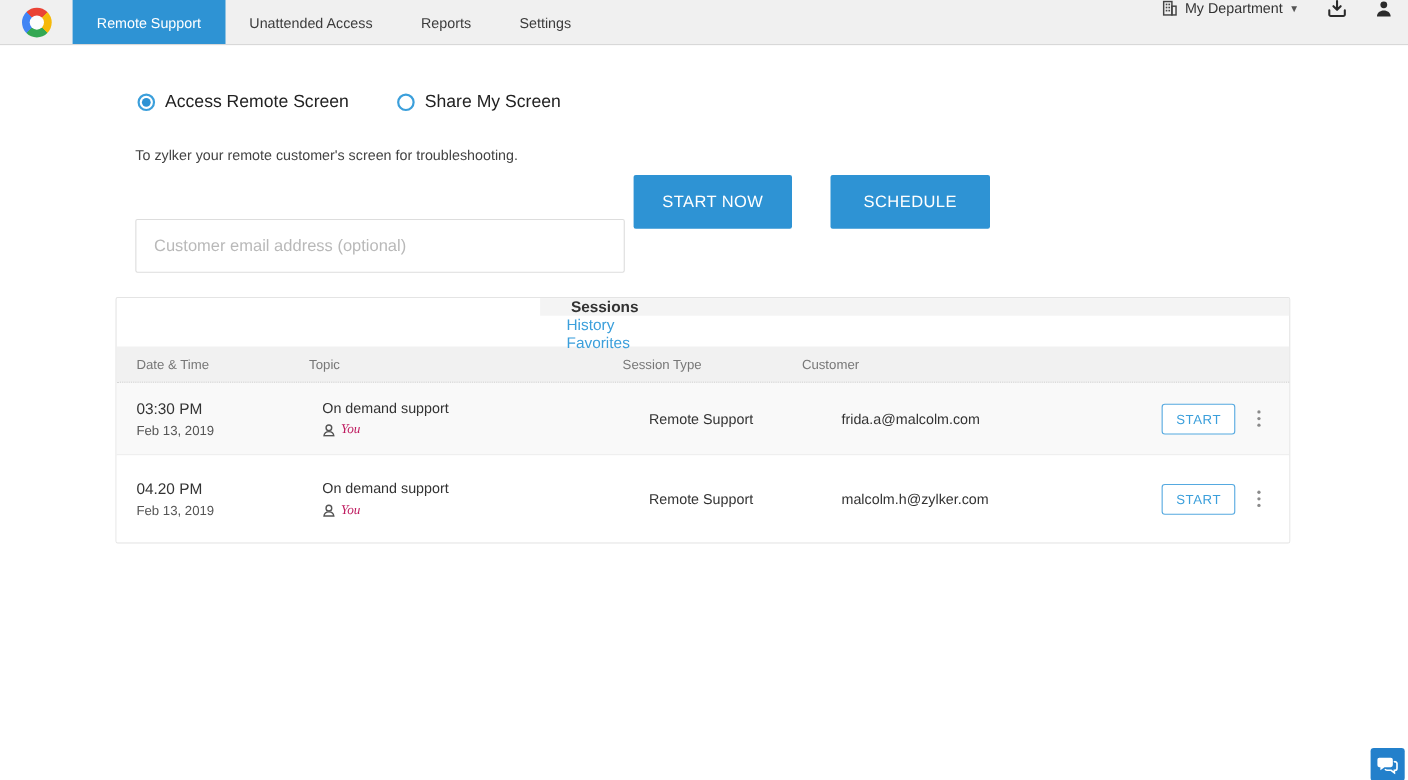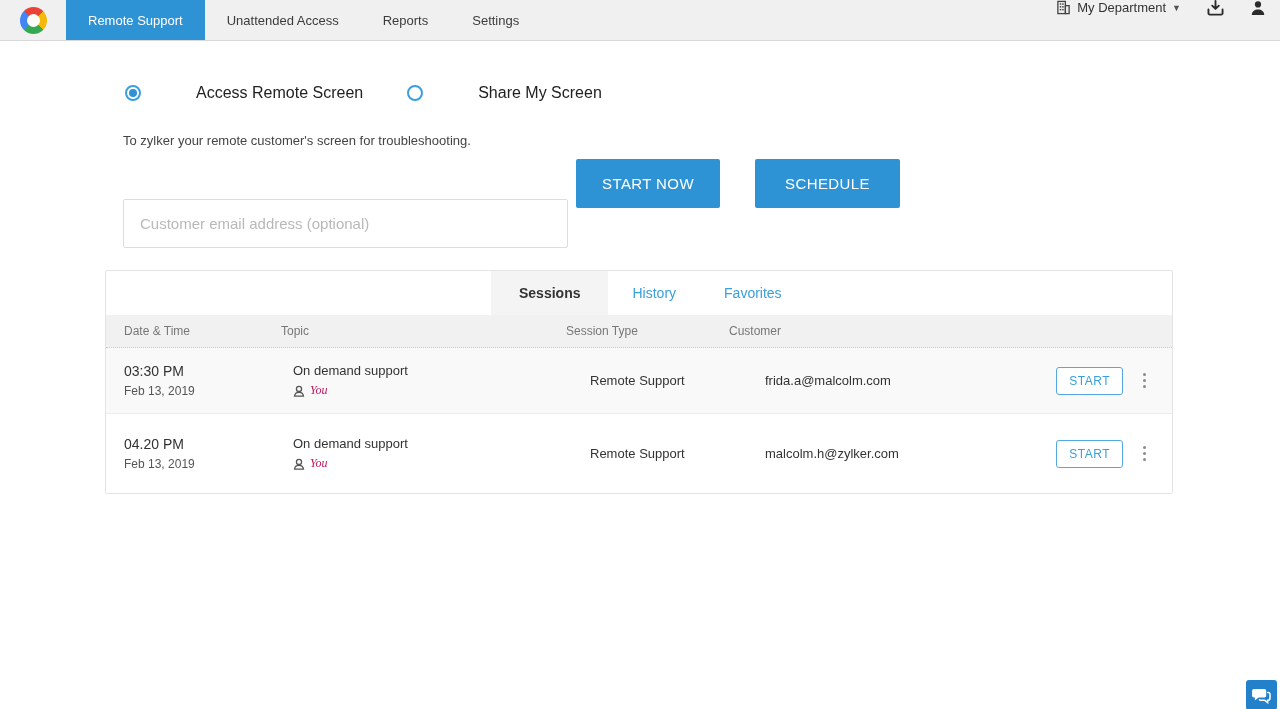--- a/index.html
+++ b/index.html
@@ -21,21 +21,21 @@
     color:#3c3c3c; cursor:pointer; }
   .nav-item.active { background:#2e93d4; color:#fff; }
   .topbar-right { margin-left:auto; display:flex; align-items:flex-start; padding-right:14px; }
   .dept { display:flex; align-items:center; font-size:13px; color:#333; cursor:pointer; }
   .dept svg { margin-right:6px; }
   .caret { font-size:9px; color:#555; margin-left:6px; }
   .tb-icon { margin-left:26px; cursor:pointer; display:flex; align-items:center; }
 
   
   .radio-row { position:absolute; top:84px; left:125px; display:flex; align-items:center; }
-  .radio-opt { display:flex; align-items:center; margin-right:44px; cursor:pointer;gap:46px; }
+  .radio-opt { display:flex; align-items:center; margin-right:44px; cursor:pointer; }
   .radio-circle { width:16px; height:16px; border-radius:50%; border:2px solid #3b9fdb;
     margin-right:9px; position:relative; background:#fff; }
   .radio-circle.checked::after { content:""; position:absolute; left:2px; top:2px;
     width:8px; height:8px; border-radius:50%; background:#2e93d4; }
   .radio-label { font-size:16px; color:#222; }
 
   .form-desc { position:absolute; top:133px; left:123px; font-size:13px; color:#444; }
 
   .email-input { position:absolute; top:159px; left:123px; width:445px; height:49px;
     border:1px solid #ddd; border-radius:2px; padding:0 16px; font-size:15px;
@@ -44,21 +44,21 @@
 
   .btn-primary { position:absolute; top:159px; height:49px; background:#2e93d4; color:#fff;
     border:none; border-radius:2px; font-size:15px; letter-spacing:0.4px; cursor:pointer;
     font-family:"Liberation Sans", sans-serif; }
   .btn-start-now { left:576px; width:144px; }
   .btn-schedule { left:755px; width:145px; }
 
   
   .card { position:absolute; top:270px; left:105px; width:1068px; height:224px;
     border:1px solid #e4e4e4; border-radius:2px; background:#fff; }
-  .card-tabs { height:44px; display:flex; align-items:stretch; padding-left:385px; }
+  .card-tabs { height:44px; display:flex; align-items:stretch; padding-left:385px;flex-direction:column; }
   .card-tab { display:flex; align-items:center; padding:0 24px; font-size:14px;
     color:#3b9fdb; cursor:pointer; }
   .card-tab.active { background:#f4f4f4; color:#333; font-weight:bold; padding:0 28px; }
 
   .thead { height:33px; background:#f1f1f1; border-bottom:1px dotted #ccc;
     display:grid; grid-template-columns:157px 285px 163px 270px 1fr;
     align-items:center; padding-left:18px; font-size:12px; color:#777; }
 
   .trow { display:grid; grid-template-columns:157px 285px 163px 270px 1fr;
     align-items:center; padding-left:18px;gap:12px; }

